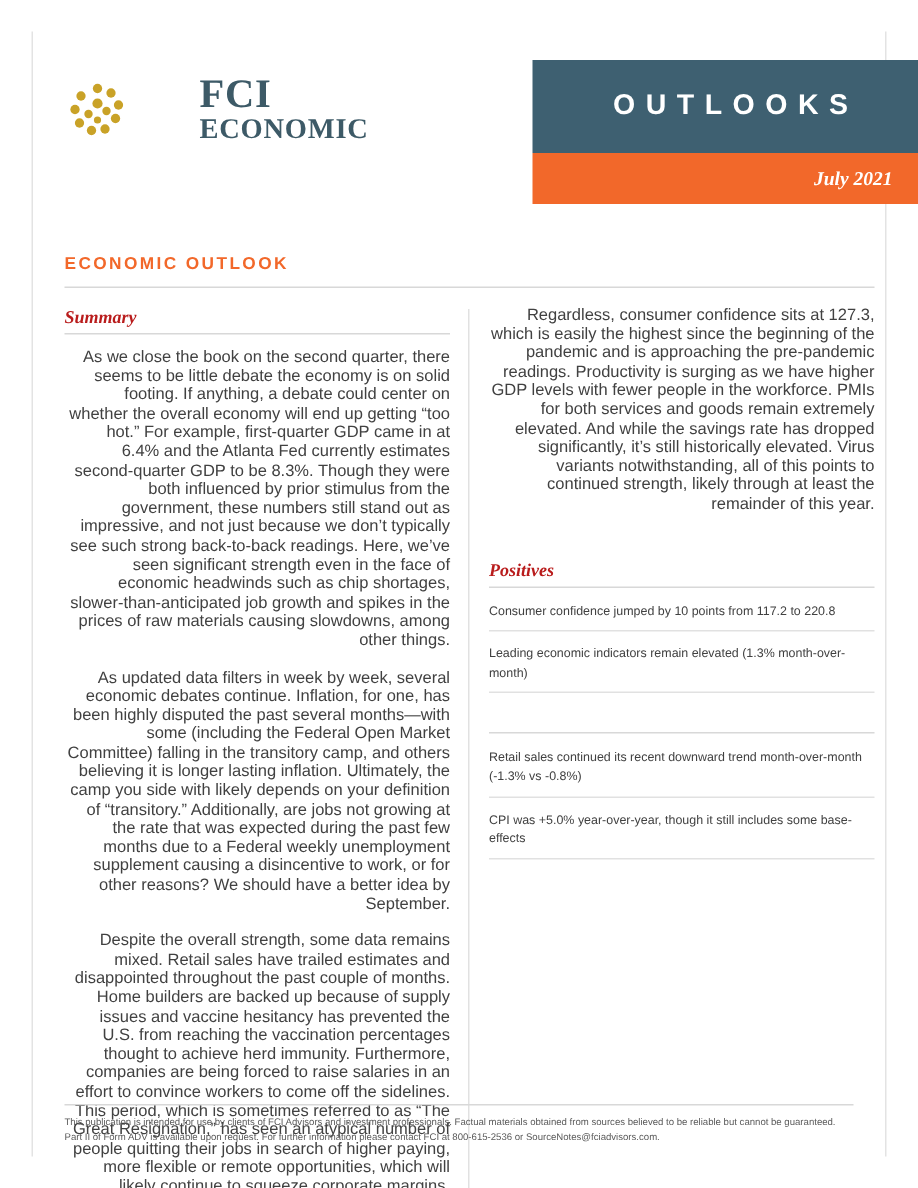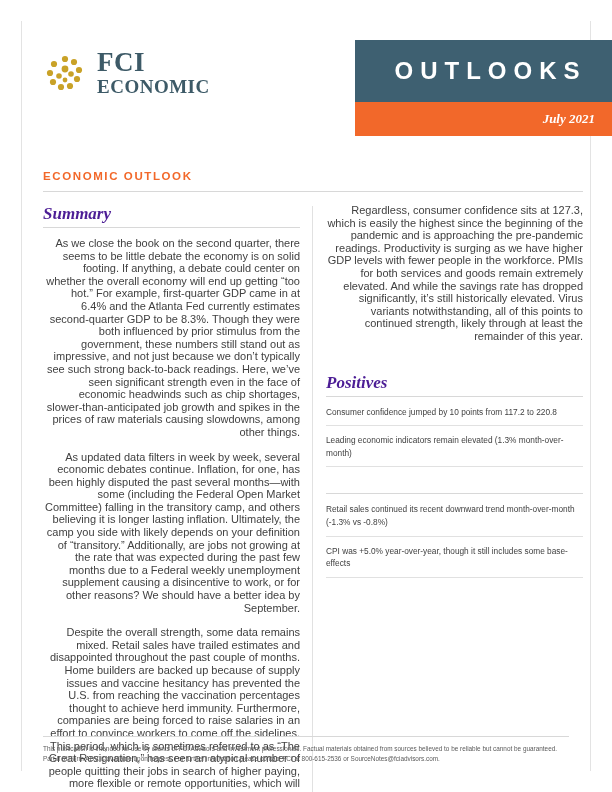--- a/index.html
+++ b/index.html
@@ -47,20 +47,21 @@
     left: 0; top: 0;
     width: 612px;
     height: 140px;
   }
   .logo-block {
     position: absolute;
     left: 36px;
     top: 42px;
     display: flex;
     align-items: center;
+    gap: 36px;
   }
   .logo-mark {
     width: 44px;
     height: 44px;
     margin-right: 10px;
   }
   .logo-text {
     line-height: 1;
   }
   .logo-fci {
@@ -85,21 +86,21 @@
     top: 33px;
     width: 264px;
     height: 62px;
     background: #3e6071;
     display: flex;
     align-items: center;
     justify-content: center;
   }
   .outlooks-banner span {
     color: #ffffff;
-    font-size: 24px;
+    font-size: 19px;
     font-weight: bold;
     letter-spacing: 7px;
     padding-left: 7px;
   }
   .date-banner {
     position: absolute;
     right: 0;
     top: 95px;
     width: 264px;
     height: 34px;
@@ -151,22 +152,22 @@
     top: 2px;
     bottom: 0;
     width: 1px;
     background: #e1e1e1;
   }
 
   .block-head {
     font-family: "Liberation Serif", serif;
     font-style: italic;
     font-weight: bold;
-    font-size: 17px;
-    color: #4c1d95;
+    font-size: 12px;
+    color: #b91c1c;
     margin: 0 0 3px 0;
   }
   .head-rule {
     height: 1px;
     background: #d8d8d8;
     margin-bottom: 9px;
   }
   p.para {
     font-size: 11px;
     line-height: 12.6px;

